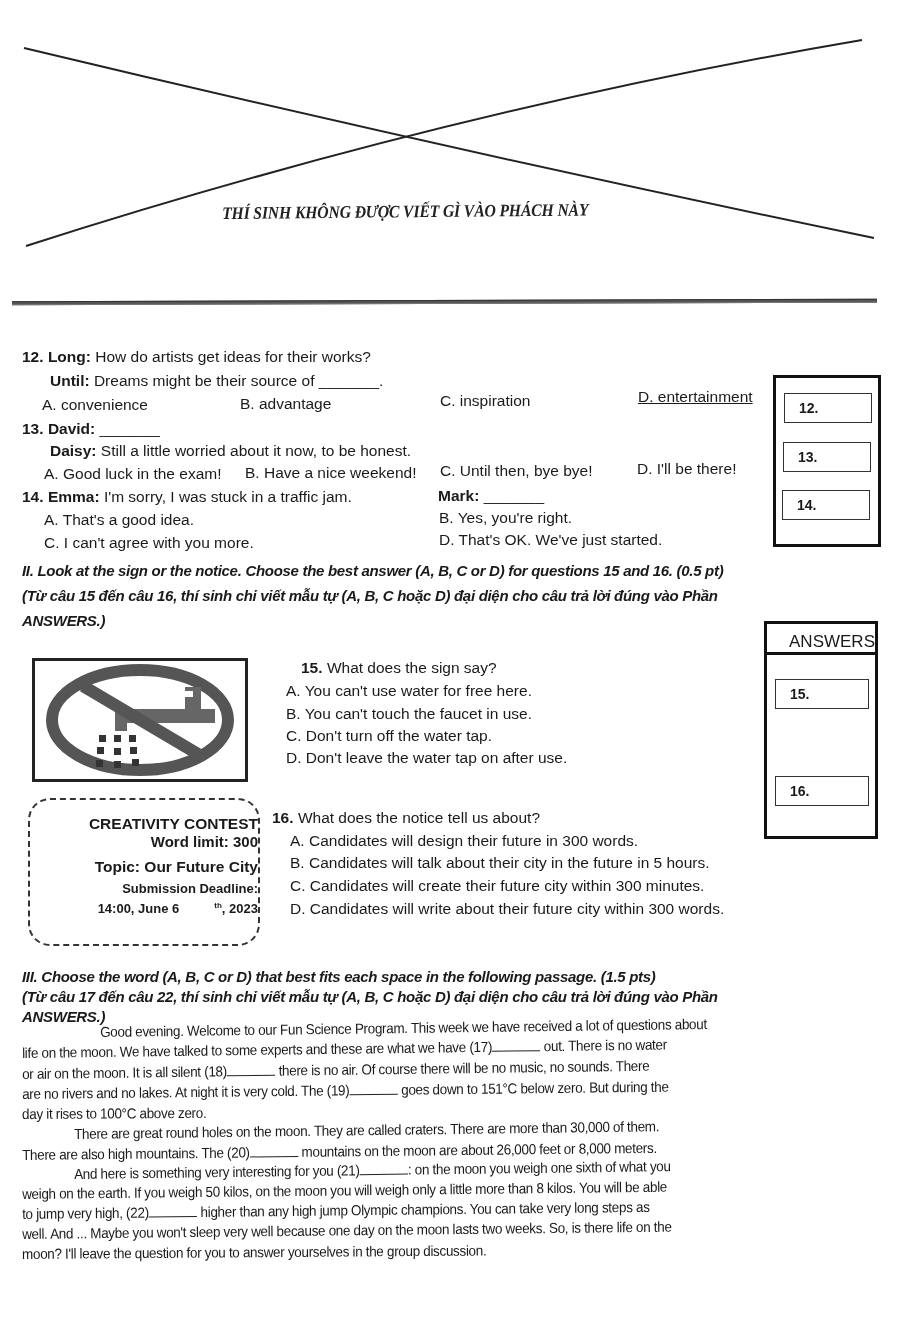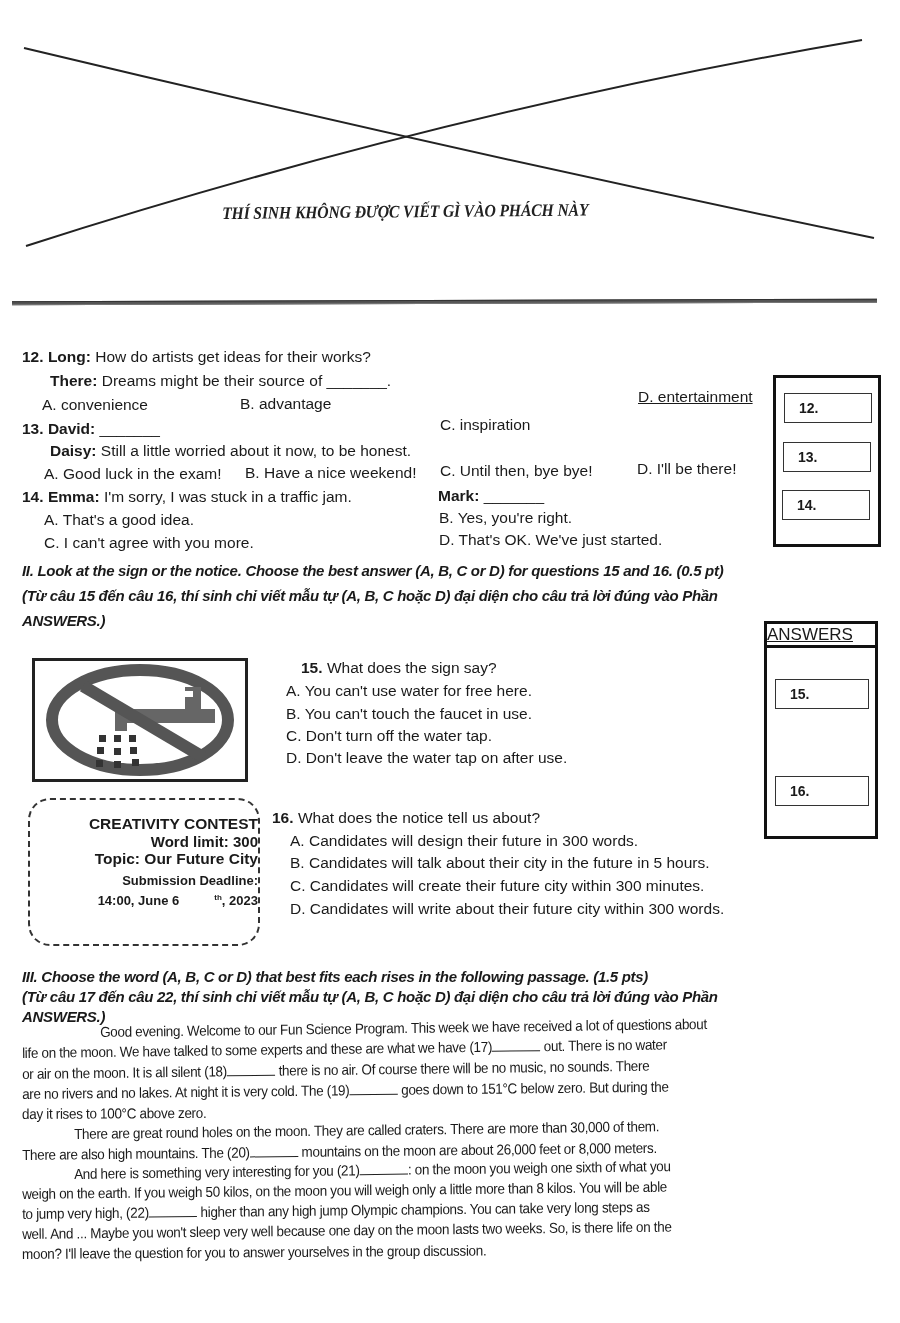--- a/index.html
+++ b/index.html
@@ -11,21 +11,21 @@
   .b { font-weight: bold; }
   .u { }
 
   #cross { position: absolute; left: 0; top: 0; width: 900px; height: 320px; }
   .header-note { position: absolute; left: 222px; top: 203px; font-family: "Liberation Serif", serif; font-style: italic; font-weight: bold; font-size: 17.5px; letter-spacing: -0.2px; color: #222; transform: scaleX(0.9) rotate(-0.5deg); transform-origin: left top; }
   .rule { position: absolute; left: 12px; top: 300px; width: 865px; height: 4px; background: #555; border-top: 1px solid #333; border-bottom: 1px solid #777; transform: rotate(-0.18deg); }
 
   .ansbox { position: absolute; border: 3px solid #111; background: #fff; }
   .slot { position: absolute; border: 1.5px solid #333; background: #fff; }
   .slot span { position: absolute; left: 14px; top: 50%; transform: translateY(-50%); font-weight: bold; font-size: 14px; font-family: "Liberation Sans", sans-serif; }
-  .ans-head { position: absolute; left: 0; right: 0; top: 0; height: 24px; border-bottom: 3px solid #111; text-align: left; font-size: 17px; line-height: 22px; font-family: "Liberation Sans", sans-serif; text-decoration: underline; }
+  .ans-head { position: absolute; left: 0; right: 0; top: 7px; height: 24px; border-bottom: 3px solid #111; text-align: right; font-size: 17px; line-height: 22px; font-family: "Liberation Sans", sans-serif; }
 
   .sign { position: absolute; left: 32px; top: 658px; width: 216px; height: 124px; border: 3px solid #222; background: #fff; }
   .notice { position: absolute; left: 28px; top: 798px; width: 232px; height: 148px; border: 2px dashed #333; border-radius: 22px; }
   .notice div { text-align: right; white-space: nowrap; font-family: "Liberation Sans", sans-serif; }
 
   .para { position: absolute; left: 22px; width: 850px; font-family: "Liberation Sans", sans-serif; font-size: 14.5px; letter-spacing: -0.35px; white-space: nowrap; transform: scaleX(0.93); transform-origin: left top; }
   .blank { display: inline-block; width: 52px; border-bottom: 1px solid #222; height: 12px; vertical-align: baseline; }
 </style>
 </head>
 <body>
@@ -37,26 +37,26 @@
 <div class="header-note">THÍ SINH KHÔNG ĐƯỢC VIẾT GÌ VÀO PHÁCH NÀY</div>
 <div class="rule"></div>
 
 <div>
   <div class="abs sans" style="left:22px;top:349px;">
     <span class="b">12.</span>
     <span class="b">Long:</span>
     <span>How do artists get ideas for their works?</span>
   </div>
   <div class="abs sans" style="left:50px;top:373px;">
-    <span class="b">There:</span>
+    <span class="b">Until:</span>
     <span>Dreams might be their source of _______.</span>
   </div>
   <div class="abs sans" style="left:42px;top:397px;">A. convenience</div>
   <div class="abs sans" style="left:240px;top:396px;">B. advantage</div>
-  <div class="abs sans" style="left:440px;top:393px;margin-top:24px;">C. inspiration</div>
+  <div class="abs sans" style="left:440px;top:393px;">C. inspiration</div>
   <div class="abs sans" style="left:638px;top:389px;text-decoration:underline;">D. entertainment</div>
 </div>
 
 <div>
   <div class="abs sans" style="left:22px;top:421px;">
     <span class="b">13.</span>
     <span class="b">David:</span>
     <span>_______</span>
   </div>
   <div class="abs sans" style="left:50px;top:443px;">
@@ -140,41 +140,41 @@
   </div>
   <div class="abs sans" style="left:286px;top:683px;">A. You can't use water for free here.</div>
   <div class="abs sans" style="left:286px;top:706px;">B. You can't touch the faucet in use.</div>
   <div class="abs sans" style="left:286px;top:728px;">C. Don't turn off the water tap.</div>
   <div class="abs sans" style="left:286px;top:750px;">D. Don't leave the water tap on after use.</div>
 </div>
 
 <div class="notice">
   <div class="b" style="margin-top:15px;font-size:15.5px;">CREATIVITY CONTEST</div>
   <div class="b" style="font-size:15px;">Word limit: 300</div>
-  <div class="b" style="margin-top:0;font-size:15.5px;">Topic: Our Future City</div>
+  <div class="b" style="margin-top:8px;font-size:15.5px;">Topic: Our Future City</div>
   <div class="b" style="margin-top:5px;font-size:13px;">Submission Deadline:</div>
   <div class="b" style="margin-top:5px;font-size:13px;">
     <span>14:00, June 6</span><sup style="font-size:8px;padding-left:35px;">th</sup><span>, 2023</span>
   </div>
 </div>
 
 <div>
   <div class="abs sans" style="left:272px;top:810px;">
     <span class="b">16.</span>
     <span>What does the notice tell us about?</span>
   </div>
   <div class="abs sans" style="left:290px;top:833px;text-align:right;">A. Candidates will design their future in 300 words.</div>
   <div class="abs sans" style="left:290px;top:855px;">B. Candidates will talk about their city in the future in 5 hours.</div>
   <div class="abs sans" style="left:290px;top:878px;">C. Candidates will create their future city within 300 minutes.</div>
   <div class="abs sans" style="left:290px;top:901px;">D. Candidates will write about their future city within 300 words.</div>
 </div>
 
 <div class="abs narrow b" style="left:22px;top:968px;">
   <span>III.</span>
-  <span class="u">Choose the word (A, B, C or D) that best fits each rises in the following passage</span><span>. (1.5 pts)</span>
+  <span class="u">Choose the word (A, B, C or D) that best fits each space in the following passage</span><span>. (1.5 pts)</span>
 </div>
 <div class="abs narrow b" style="left:22px;top:988px;">(Từ câu 17 đến câu 22, thí sinh chỉ viết mẫu tự (A, B, C hoặc D) đại diện cho câu trả lời đúng vào Phần</div>
 <div class="abs narrow b" style="left:22px;top:1008px;">ANSWERS.)</div>
 
 <div id="passage">
     <div class="para" style="top: 1024px; left: 100px; transform: scaleX(0.93) rotate(-0.7deg);"><span>Good evening. Welcome to our Fun Science Program. This week we have received a lot of questions about</span></div>
     <div class="para" style="top: 1045px; left: 22px; transform: scaleX(0.93) rotate(-0.7deg);"><span>life on the moon. We have talked to some experts and these are what we have (17)</span><span class="blank"></span><span> out. There is no water</span></div>
     <div class="para" style="top: 1066px; left: 22px; transform: scaleX(0.93) rotate(-0.7deg);"><span>or air on the moon. It is all silent (18)</span><span class="blank"></span><span> there is no air. Of course there will be no music, no sounds. There</span></div>
     <div class="para" style="top: 1086px; left: 22px; transform: scaleX(0.93) rotate(-0.6deg);"><span>are no rivers and no lakes. At night it is very cold. The (19)</span><span class="blank"></span><span> goes down to 151°C below zero. But during the</span></div>
     <div class="para" style="top: 1106px; left: 22px; transform: scaleX(0.93) rotate(-0.3deg);"><span>day it rises to 100°C above zero.</span></div>

